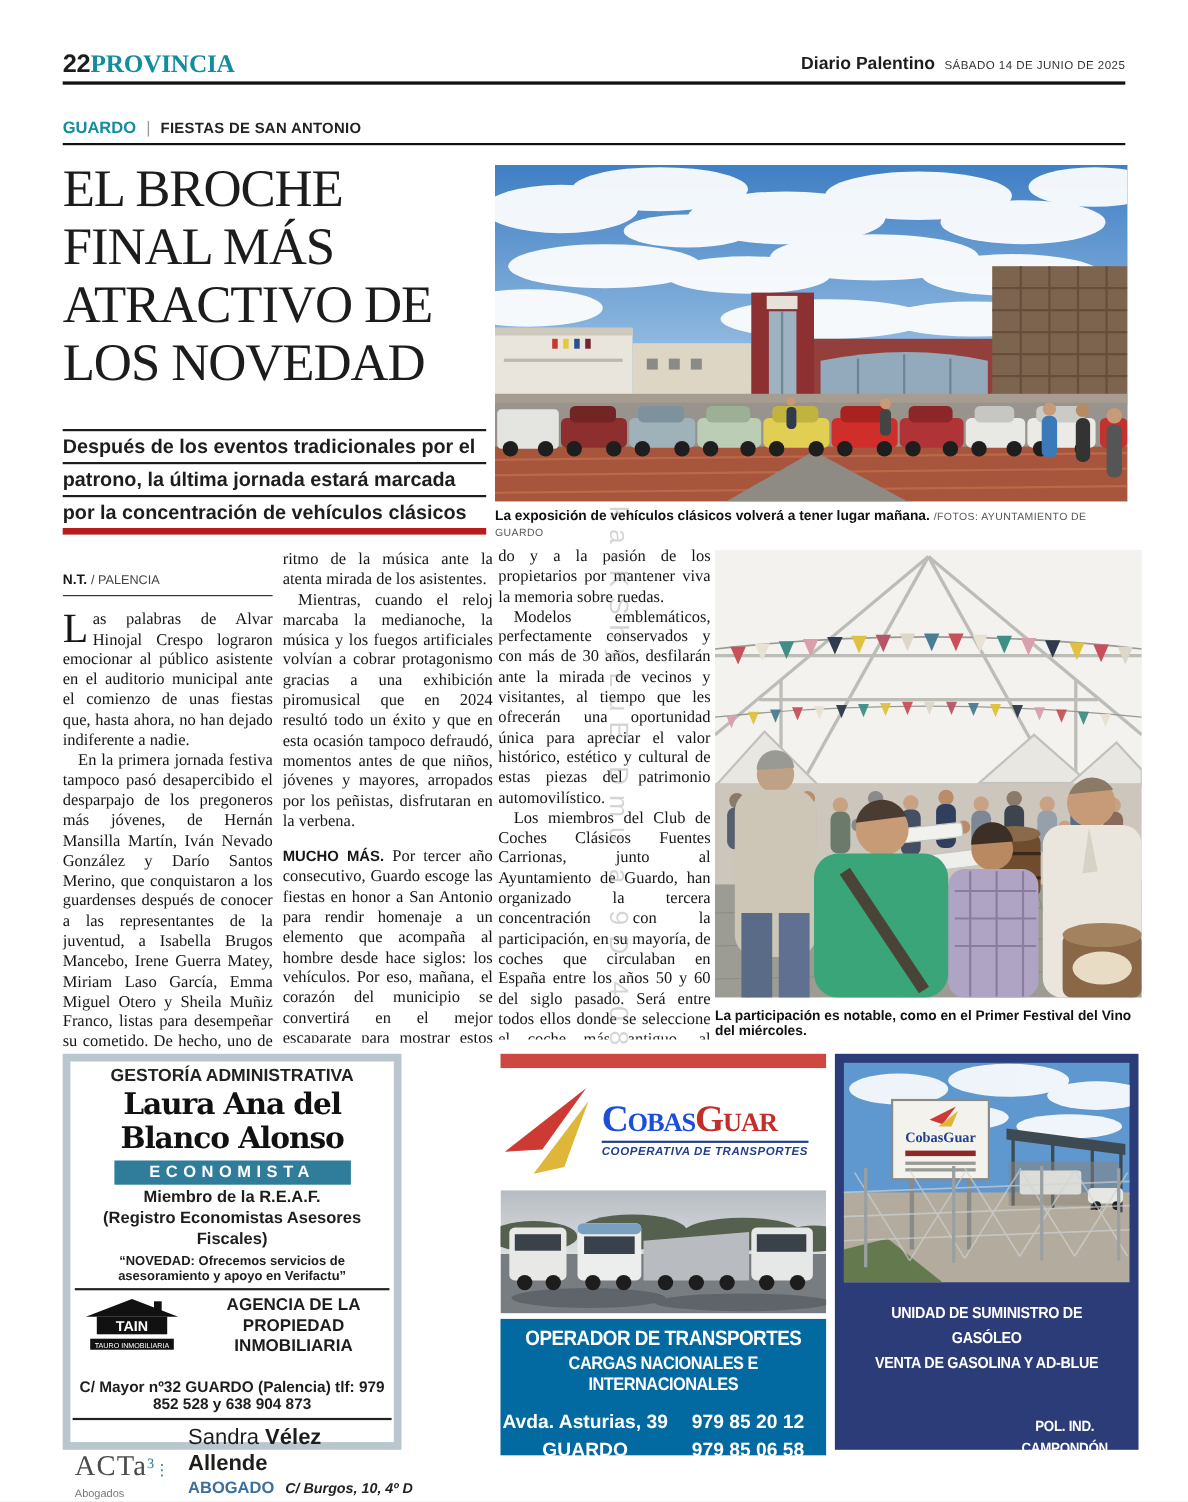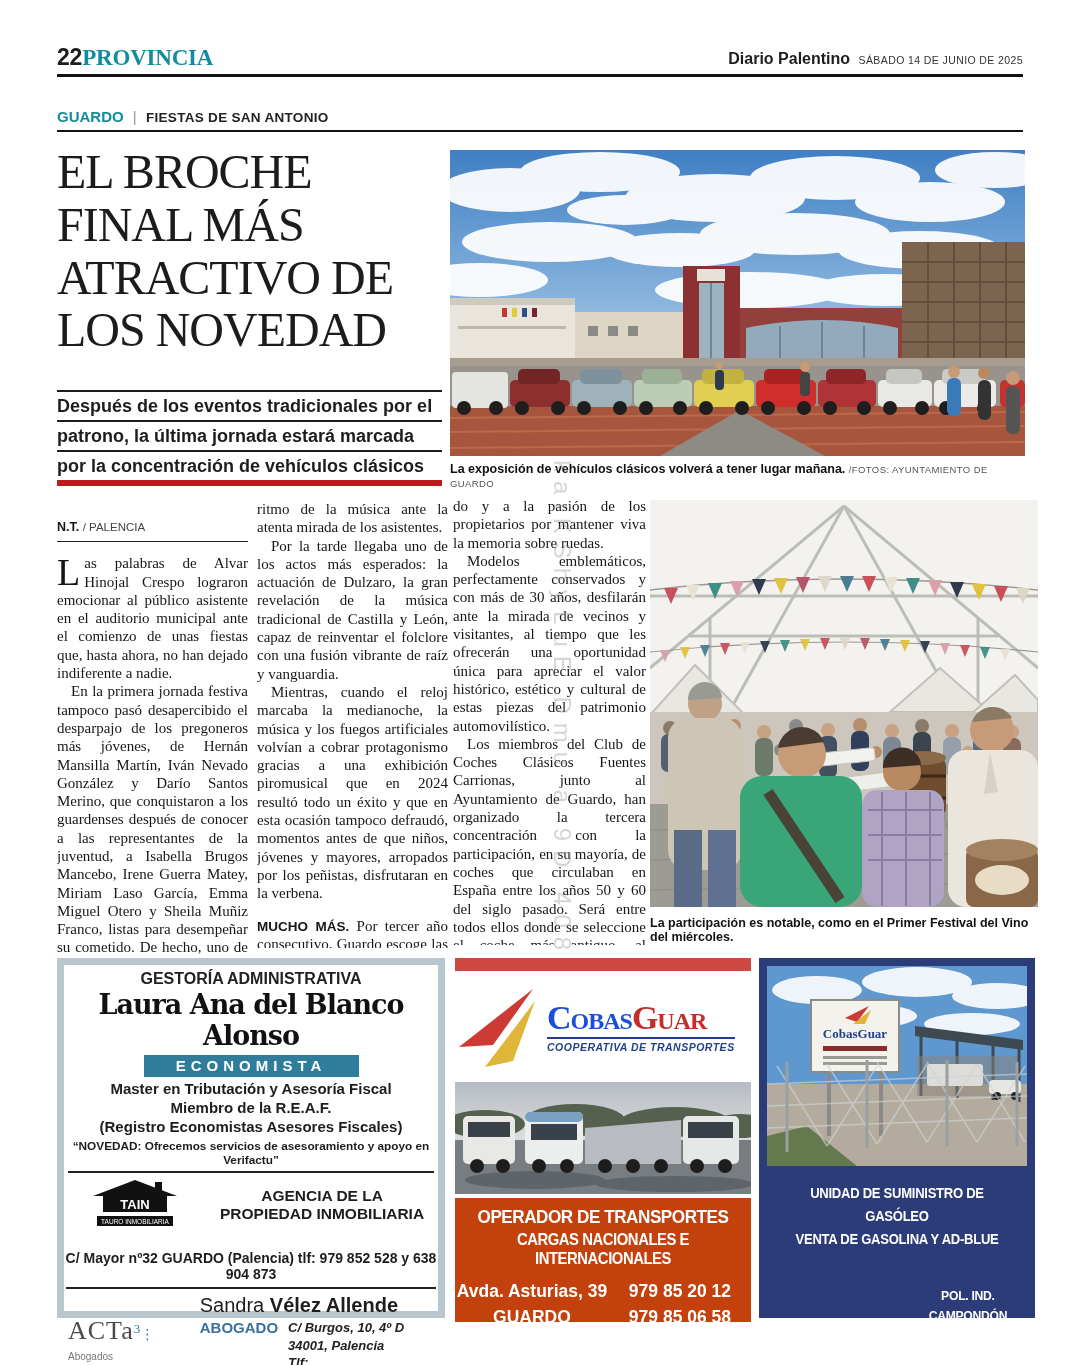--- a/index.html
+++ b/index.html
@@ -51,21 +51,21 @@
 
   
   .wm{left:548px;top:460px;height:860px;writing-mode:vertical-rl;font-size:24px;
       color:rgba(150,150,150,.4);letter-spacing:9px;white-space:nowrap;}
 
   
   .ad{top:958px;height:360px;}
   .condensed{transform:scaleX(.9);transform-origin:center;}
 
   
-  .ad1{left:57px;width:388px;background:#fff;border:7px solid #b9c6ce;box-sizing:border-box;
+  .ad1{left:57px;width:308px;background:#fff;border:7px solid #b9c6ce;box-sizing:border-box;
        text-align:center;padding-top:5px;}
   .ad1 .g-title{font-size:16px;font-weight:bold;color:#222;}
   .ad1 .g-name{font-family:"DejaVu Serif",serif;font-size:27px;font-weight:bold;letter-spacing:-1px;
                color:#111;margin-top:1px;}
   .ad1 .g-badge{width:215px;margin:4px auto 3px auto;background:#2f7d9b;color:#fff;font-size:15px;
                 letter-spacing:5px;padding:2px 0 3px 0;font-weight:bold;}
   .ad1 .g-line{font-size:15px;font-weight:bold;color:#1d1d1b;line-height:1.25;}
   .ad1 .g-novelty{font-size:11.8px;font-weight:bold;margin:3px 4px 0 4px;padding-bottom:4px;
                   border-bottom:2px solid #222;}
   .ad1 .g-row{display:flex;align-items:center;margin-top:5px;}
@@ -90,21 +90,21 @@
   .ad2{left:455px;width:296px;background:#fff;box-sizing:border-box;}
   .ad2 .strip{height:13px;background:#cc4840;}
   .ad2 .logo-area{height:111px;display:flex;align-items:center;}
   .ad2 .logo-txt{margin-left:6px;}
   .ad2 .cg-name{font-family:"Liberation Serif",serif;font-variant:small-caps;font-weight:bold;
                 font-size:34px;letter-spacing:-1px;line-height:1;}
   .ad2 .cg-name .p1{color:#1d4ed8;}
   .ad2 .cg-name .p2{color:#c22f2a;}
   .ad2 .cg-tag{font-size:10.5px;font-weight:bold;font-style:italic;color:#223f8c;letter-spacing:.5px;
                border-top:2px solid #223f8c;padding-top:2px;margin-top:2px;}
-  .ad2 .band{height:124px;background:#c2410c;color:#fff;text-align:center;padding-top:8px;box-sizing:border-box;}
+  .ad2 .band{height:124px;background:#0369a1;color:#fff;text-align:center;padding-top:8px;box-sizing:border-box;}
   .ad2 .band .b1{font-size:19px;font-weight:bold;letter-spacing:-.5px;}
   .ad2 .band .b2{font-size:16.5px;font-weight:bold;letter-spacing:-.5px;margin-top:2px;}
   .ad2 .band .grid{display:grid;grid-template-columns:52% 48%;margin-top:10px;font-size:17.5px;
                    font-weight:bold;line-height:1.5;}
 
   
   .ad3{left:759px;width:276px;background:#2c3c78;box-sizing:border-box;padding:8px;color:#fff;}
   .ad3 .f-lines{text-align:center;margin-top:12px;font-weight:bold;font-size:14.5px;line-height:1.6;
                 letter-spacing:-.3px;}
   .ad3 .f-bottom{display:flex;align-items:flex-end;margin-top:34px;}
@@ -274,21 +274,20 @@
       <span class="who">N.T.</span>
       <span class="where">/ PALENCIA</span>
     </div>
     <p class="body-p"><span class="dropcap">L</span><span>as palabras de Alvar Hinojal Crespo lograron emocionar al público asistente en el auditorio municipal ante el comienzo de unas fiestas que, hasta ahora, no han dejado indiferente a nadie.</span></p>
     <p class="body-p ind">En la primera jornada festiva tampoco pasó desapercibido el desparpajo de los pregoneros más jóvenes, de Hernán Mansilla Martín, Iván Nevado González y Darío Santos Merino, que conquistaron a los guardenses después de conocer a las representantes de la juventud, a Isabella Brugos Mancebo, Irene Guerra Matey, Miriam Laso García, Emma Miguel Otero y Sheila Muñiz Franco, listas para desempeñar su cometido. De hecho, uno de los primeros actos a los que debían acudir era la misa en honor del patrono en la mañana de ayer, un momento en el que la tradición y la devoción se dejaban ver de nuevo en la iglesia de San Juan.</p>
 
   </div>
 
   <div class="abs col col2">
     <p class="body-p">ritmo de la música ante la atenta mirada de los asistentes.</p>
-    <p class="body-p ind">Por la tarde llegaba uno de los actos más esperados: la actuación de Dulzaro, la gran revelación de la música tradicional de Castilla y León, capaz de reinventar el folclore con una fusión vibrante de raíz y vanguardia.</p>
     <p class="body-p ind">Mientras, cuando el reloj marcaba la medianoche, la música y los fuegos artificiales volvían a cobrar protagonismo gracias a una exhibición piromusical que en 2024 resultó todo un éxito y que en esta ocasión tampoco defraudó, momentos antes de que niños, jóvenes y mayores, arropados por los peñistas, disfrutaran en la verbena.</p>
     <p class="body-p mucho"><b class="lead">MUCHO MÁS.</b><span> Por tercer año consecutivo, Guardo escoge las fiestas en honor a San Antonio para rendir homenaje a un elemento que acompaña al hombre desde hace siglos: los vehículos. Por eso, mañana, el corazón del municipio se convertirá en el mejor escaparate para mostrar estos auténticos testigos del paso del tiempo. Es más, este evento se consolida así como un homenaje a la ingeniería del pasa-</span></p>
   </div>
 
   <div class="abs col col3">
     <p class="body-p">do y a la pasión de los propietarios por mantener viva la memoria sobre ruedas.</p>
     <p class="body-p ind">Modelos emblemáticos, perfectamente conservados y con más de 30 años, desfilarán ante la mirada de vecinos y visitantes, al tiempo que les ofrecerán una oportunidad única para apreciar el valor histórico, estético y cultural de estas piezas del patrimonio automovilístico.</p>
     <p class="body-p ind">Los miembros del Club de Coches Clásicos Fuentes Carrionas, junto al Ayuntamiento de Guardo, han organizado la tercera concentración con la participación, en su mayoría, de coches que circulaban en España entre los años 50 y 60 del siglo pasado. Será entre todos ellos donde se seleccione el coche más antiguo, al conductor más veterano y más joven y al club con mayor número de asistentes para alzarse con los premios.</p>
 
   </div>
@@ -434,21 +433,20 @@
       <ellipse cx="352" cy="350" rx="36" ry="11" fill="#a3835f"></ellipse>
       <ellipse cx="352" cy="380" rx="27" ry="15" fill="#e8ddc4"></ellipse>
     </svg>
   </div>
   <div class="abs cap2">La participación es notable, como en el Primer Festival del Vino del miércoles.</div>
 
   <div class="abs ad ad1">
     <div class="g-title">GESTORÍA ADMINISTRATIVA</div>
     <div class="g-name">Laura Ana del Blanco Alonso</div>
     <div class="g-badge">ECONOMISTA</div>
-    <div class="g-line">Master en Tributación y Asesoría Fiscal</div>
     <div class="g-line">Miembro de la R.E.A.F.</div>
     <div class="g-line">(Registro Economistas Asesores Fiscales)</div>
     <div class="g-novelty">“NOVEDAD: Ofrecemos servicios de asesoramiento y apoyo en Verifactu”</div>
     <div class="g-row">
       <div class="g-tain">
         <svg width="100" height="50" viewBox="0 0 100 50">
           <polygon points="8,18 50,2 92,18" fill="#111"></polygon>
           <rect x="70" y="4" width="7" height="10" fill="#111"></rect>
           <rect x="18" y="18" width="64" height="16" fill="#111"></rect>
           <text x="50" y="31" text-anchor="middle" font-family="Liberation Sans, sans-serif" font-size="13" font-weight="bold" fill="#ffffff">TAIN</text>

